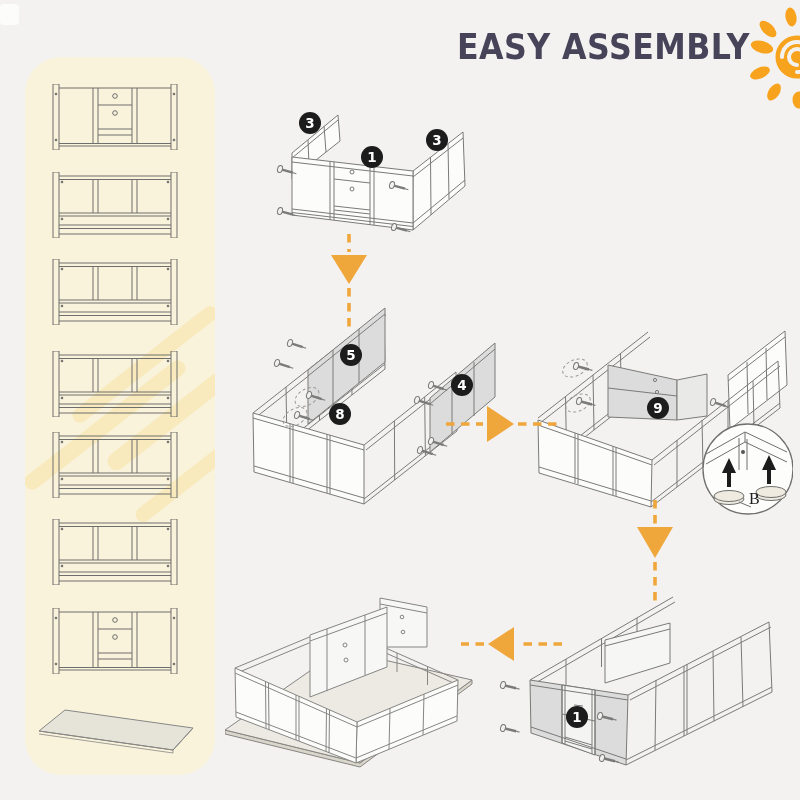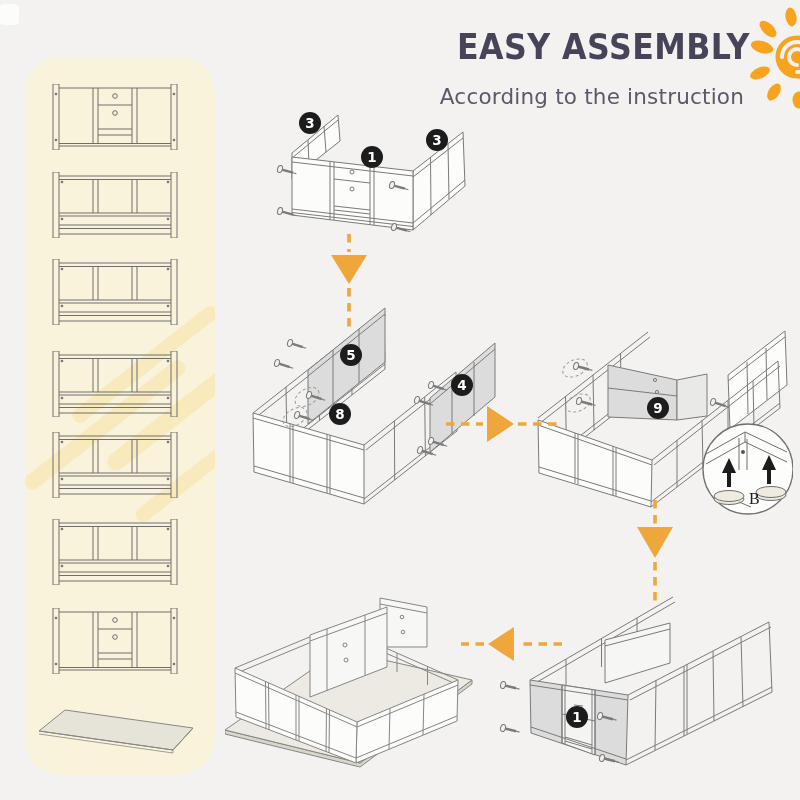--- a/index.html
+++ b/index.html
@@ -121,21 +121,20 @@
   <svg style="position:absolute;left:10px;top:646px;width:160px;height:56px">
     <path d="M0,155 L135,188 L247,105 L247,109 L135,192 L0,159 Z" transform="scale(0.62)" fill="#D9D6CB" stroke="none"></path>
     <polygon points="4,28 30,7 158,25 138,47" fill="#E6E3D8" stroke="#878785" stroke-width="1"></polygon>
     <path d="M4,28 L138,47 L158,25" fill="none" stroke="#878785" stroke-width="1"></path>
     <path d="M4,31 L138,50 M138,47 L138,50" fill="none" stroke="#878785" stroke-width="0.8"></path>
   </svg>
 </div>
 
 <h1 class="title">EASY ASSEMBLY</h1>
 <div class="subtitle">
-  <div>According to the instruction</div>
 </div>
 
 <svg class="sun" width="55" height="115" viewBox="0 0 55 115">
   <ellipse class="sun-petal" cx="17" cy="47" rx="13" ry="7.5" transform="rotate(16 17 47)"></ellipse>
   <ellipse class="sun-petal" cx="23" cy="29" rx="12" ry="7" transform="rotate(44 23 29)"></ellipse>
   <ellipse class="sun-petal" cx="46" cy="17" rx="11" ry="7" transform="rotate(81 46 17)"></ellipse>
   <ellipse class="sun-petal" cx="15" cy="73" rx="12" ry="7" transform="rotate(-23 15 73)"></ellipse>
   <ellipse class="sun-petal" cx="29" cy="92" rx="11" ry="7" transform="rotate(-57 29 92)"></ellipse>
   <ellipse class="sun-petal" cx="54" cy="100" rx="10" ry="8" transform="rotate(90 54 100)"></ellipse>
   <circle cx="52" cy="57" r="23" class="sun-petal"></circle>

